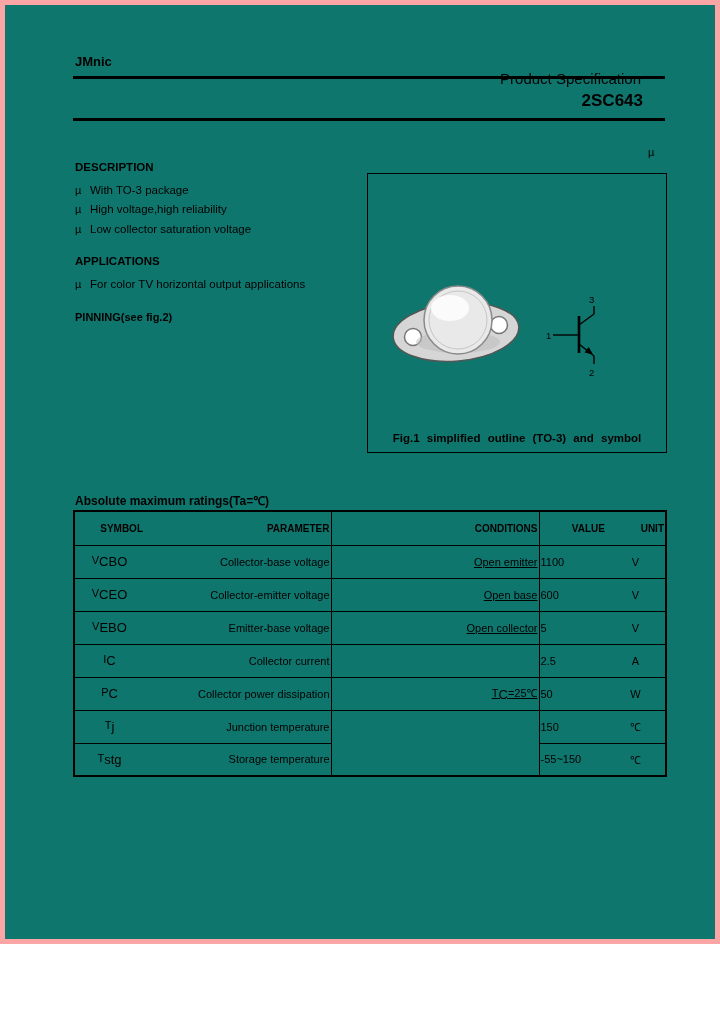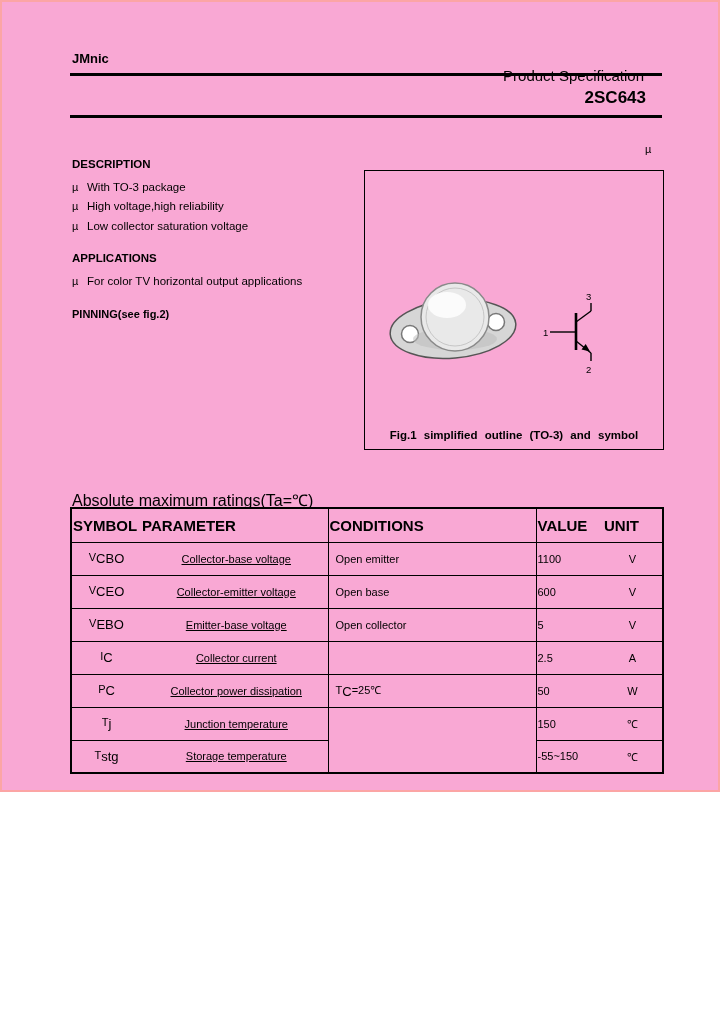--- a/index.html
+++ b/index.html
@@ -1,22 +1,22 @@
 <!DOCTYPE html>
 <html><head>
 <meta charset="utf-8">
 <style>
   * { box-sizing: border-box; }
   html, body { margin: 0; padding: 0; background: #ffffff; }
   .page {
     position: relative;
     width: 720px;
-    height: 792px;
-    border: 2px solid #fca5a5;
-    background: #f9a8d4;
+    height: 944px;
+    border: 5px solid #fca5a5;
+    background: #0f766e;
     font-family: "Liberation Sans", sans-serif;
     color: #000;
     overflow: hidden;
   }
   .abs { position: absolute; }
   .b { font-weight: 700; }
 
   
   .hdr-left  { left: 70px; top: 49px; font-size: 13px; font-weight: 700; }
   .hdr-right { right: 74px; top: 49px; font-size: 15px; font-weight: 400; margin-top: 16px; }
@@ -41,32 +41,32 @@
 
   
   .fig-box { left: 362px; top: 168px; width: 300px; height: 280px; border: 1.5px solid #000; }
   .fig-caption {
     position: absolute; bottom: 8px; left: 0; width: 100%;
     text-align: center; font-weight: 700; font-size: 11.5px; word-spacing: 4px;
   }
   .stray { left: 643px; top: 141px; font-size: 11px; }
 
   
-  .rt-head { left: 70px; top: 487px; font-size: 16px; font-weight: 400; }
+  .rt-head { left: 70px; top: 487px; font-size: 12px; font-weight: 700; }
   .rt {
     position: absolute; left: 68px; top: 505px; width: 592px;
     border-collapse: collapse; border: 2px solid #000; table-layout: fixed;
   }
-  .rt th { font-size: 15px; font-weight: 700; height: 34px; text-align: left;
+  .rt th { font-size: 10px; font-weight: 700; height: 34px; text-align: right;
            border-bottom: 1.5px solid #000; margin-left: 17px; }
   .rt td { font-size: 11px; height: 33px; border-bottom: 1.3px solid #000; }
   .rt .cc { border-left: 1.3px solid #000; border-right: 1.3px solid #000; }
   .rt .sc { text-align: center; }
-  .rt .pc { text-align: center; padding-left: 5px; text-decoration: underline; }
-  .rt td.cc { text-align: left; padding-left: 7px; }
+  .rt .pc { text-align: right; padding-left: 5px; }
+  .rt td.cc { text-align: right; padding-left: 7px; text-decoration: underline; }
   .rt .vc { text-align: left; }
   .rt .uc { text-align: center; }
   .sub { font-size: 13px; vertical-align: -2px; }
 
   svg text { font-family: "Liberation Sans", sans-serif; }
 </style>
 </head>
 <body>
 
 <div class="page">

